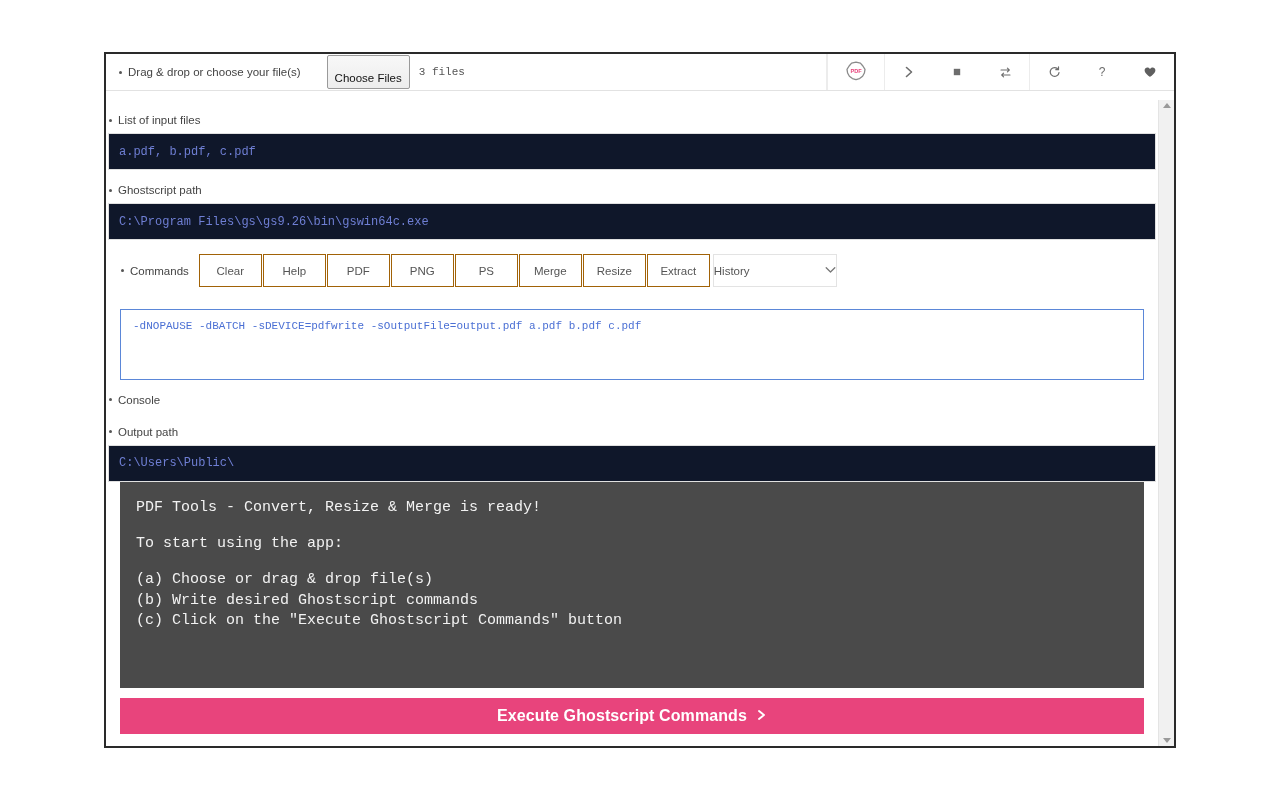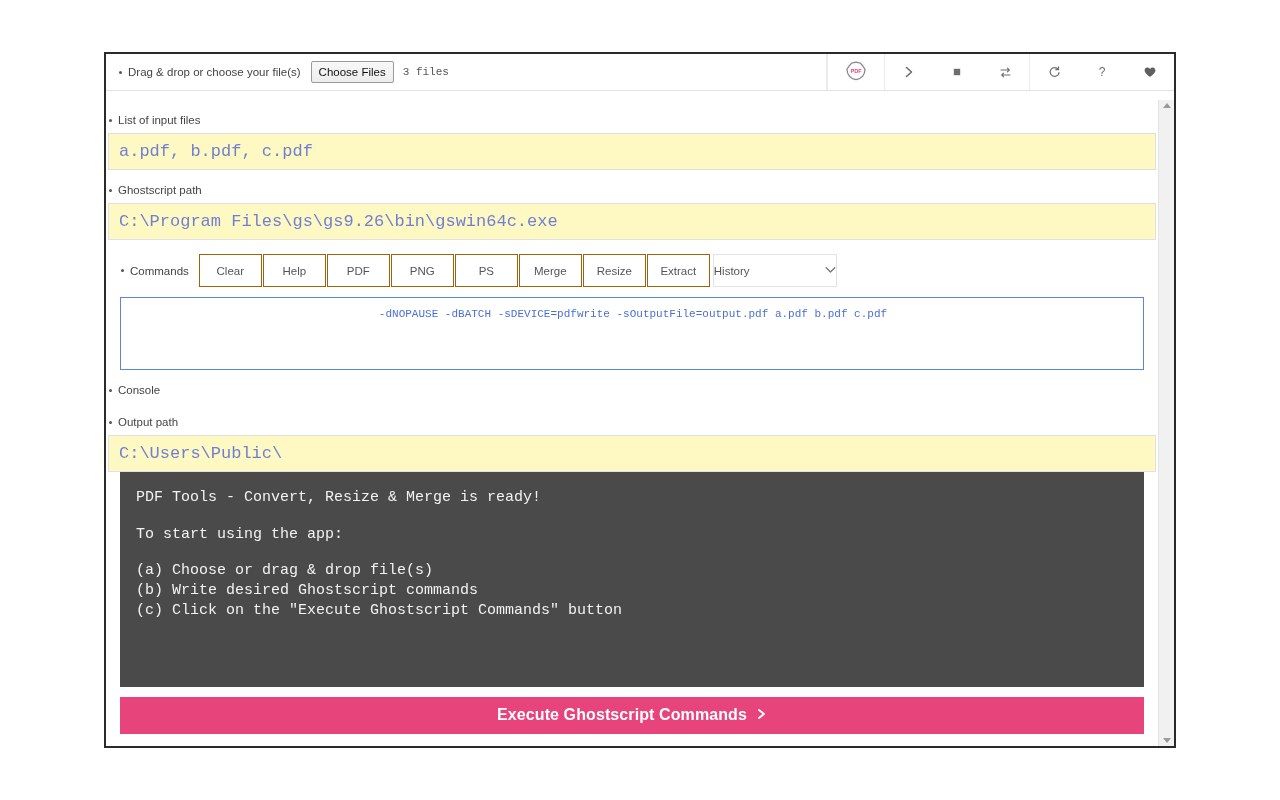--- a/index.html
+++ b/index.html
@@ -55,28 +55,28 @@
     content: "";
     display: inline-block;
     width: 3px;
     height: 3px;
     border-radius: 50%;
     background: #555;
     margin-right: 6px;
     flex: none;
   }
   #choose-files-btn {
-    margin-left: 10px;
+    margin-left: 26px;
     font-family: "Liberation Sans", sans-serif;
     font-size: 11.5px;
     color: #111;
     background: linear-gradient(#f8f8f8, #ededed);
     border: 1px solid #9a9a9a;
     border-radius: 2px;
-    padding: 4px 7px 3px 7px;
+    padding: 16px 7px 3px 7px;
     cursor: pointer;
     line-height: 1.2;
   }
   #files-count {
     margin-left: 9px;
     font-family: "Liberation Mono", monospace;
     font-size: 11px;
     color: #555;
   }
 
@@ -127,26 +127,26 @@
     height: 3px;
     border-radius: 50%;
     background: #555;
     margin-right: 6px;
     flex: none;
   }
 
   .text-field {
     height: 37px;
     border: 1px solid #e0e0e0;
-    background: #fef9c3;
+    background: #0f172a;
     display: flex;
     align-items: center;
     padding: 0 10px;
     font-family: "Liberation Mono", monospace;
-    font-size: 17px;
+    font-size: 12px;
     color: #6f7fd4;
     box-sizing: border-box;
   }
 
   
   #commands-row {
     display: flex;
     align-items: center;
     padding: 14px 14px 0 15px;
   }
@@ -180,33 +180,32 @@
     padding: 0 0;
     box-sizing: border-box;
   }
   #history-select .chev {
     color: #777;
     font-size: 10px;
     line-height: 1;
   }
 
   #command-textarea {
-    margin: 10px 14px 0 14px;
+    margin: 22px 14px 0 14px;
     height: 78px;
     border: 1px solid #5b87d8;
     background: #fff;
     box-sizing: border-box;
     padding: 10px 10px 0 12px;
     font-family: "Liberation Mono", monospace;
     font-size: 11px;
     color: #4a6fd4;
     overflow: hidden;
     white-space: pre-wrap;
     cursor: text;
-    text-align: center;
   }
 
   
   #console-box {
     margin: 0 14px 0 14px;
     background: #4a4a4a;
     height: 230px;
     box-sizing: border-box;
     padding: 16px 16px 0 16px;
     font-family: "Liberation Mono", monospace;

